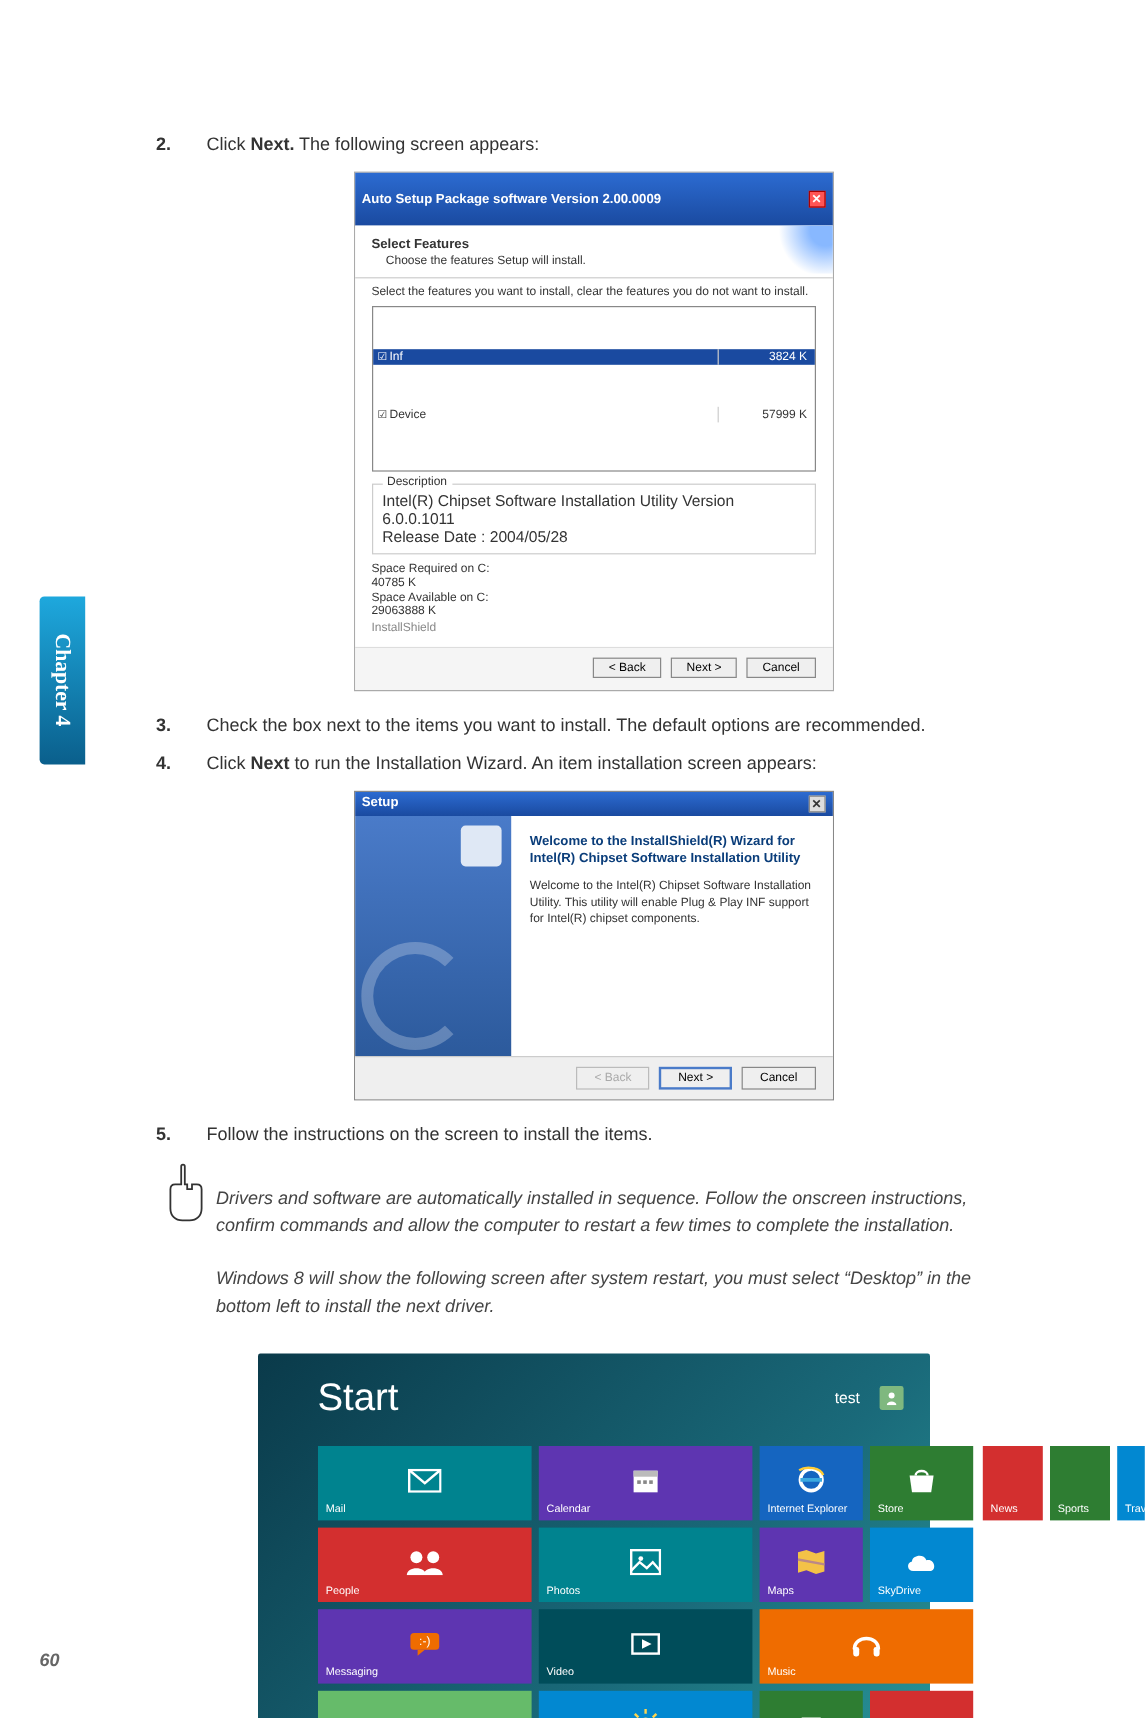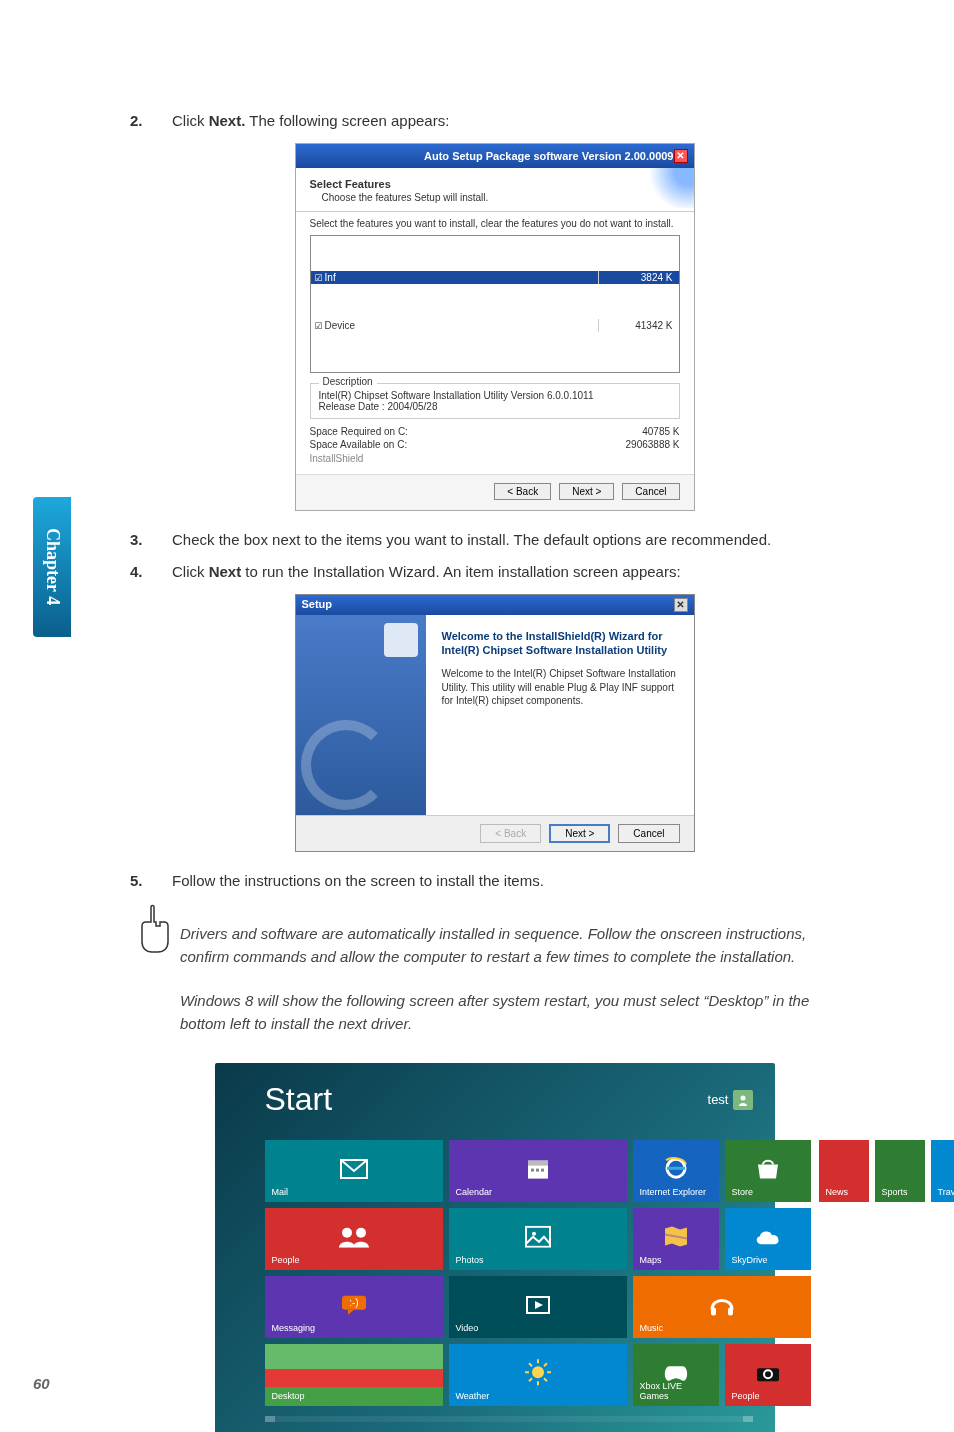--- a/index.html
+++ b/index.html
@@ -7,36 +7,36 @@
   .page { position:relative; width:954px; height:1432px; padding:110px 95px 50px 130px; }
   .side-tab { position:absolute; left:33px; top:497px; width:38px; height:140px; background:linear-gradient(to bottom,#1ea8dd,#0a5f8c); border-radius:4px 0 0 4px; display:flex; align-items:center; justify-content:center; }
   .side-tab span { writing-mode:vertical-rl; color:#fff; font-weight:bold; font-family:Georgia,serif; font-size:18px; }
   .step { display:flex; margin-bottom:10px; font-size:15px; color:#333; line-height:1.5; }
   .step .num { font-weight:bold; width:42px; flex-shrink:0; }
   .step .txt { flex:1; }
   .bold { font-weight:bold; }
   .screenshot { display:block; margin:10px auto 18px auto; }
   
   .dlg1 { width:400px; border:1px solid #aaa; background:#f5f5f5; font-size:10px; font-family:Tahoma,Arial,sans-serif; }
-  .dlg1 .tb { background:linear-gradient(#2c6bd1,#1a4aa0); color:#fff; padding:5px 6px; display:flex; justify-content:flex-end; align-items:center; font-weight:bold; font-size:11px; }
+  .dlg1 .tb { background:linear-gradient(#2c6bd1,#1a4aa0); color:#fff; padding:15px 6px; display:flex; justify-content:space-between; align-items:center; font-weight:bold; font-size:11px; }
   .dlg1 .tb .x { background:#f55; border:1px solid #a00; color:#fff; width:14px; height:14px; display:flex; align-items:center; justify-content:center; font-size:10px; }
   .dlg1 .body { padding:10px 14px; background:#fff; position:relative; }
   .dlg1 .hdr { font-weight:bold; font-size:11px; }
   .dlg1 .sub { font-size:10px; margin:2px 0 8px 12px; color:#333; }
   .dlg1 .corner { position:absolute; right:0; top:0; width:60px; height:40px; background:radial-gradient(circle at 90% 10%,#88b8ff 0 20%,transparent 60%); }
   .dlg1 .sep { border-top:1px solid #ccc; margin:6px -14px; }
   .dlg1 .instr { font-size:10px; margin:6px 0; }
   .dlg1 .list { width:100%; border:1px solid #888; background:#fff; }
   .dlg1 .list .row { display:flex;margin-top:35px; }
   .dlg1 .list .row.sel { background:#1a4aa0; color:#fff; }
   .dlg1 .list .row span:first-child { flex:1; padding:1px 4px; border-right:1px solid #ccc; }
   .dlg1 .list .row span:last-child { width:80px; text-align:right; padding:1px 6px; }
-  .dlg1 .desc { border:1px solid #ccc; padding:6px 8px; margin:10px 0 6px 0; font-size:10px; position:relative; }
+  .dlg1 .desc { border:1px solid #ccc; padding:6px 8px; margin:10px 0 6px 0; font-size:13px; position:relative; }
   .dlg1 .desc::before { content:attr(data-legend); position:absolute; top:-8px; left:8px; background:#fff; padding:0 4px; font-size:10px; color:#333; }
-  .dlg1 .kv { display:flex; justify-content:space-between; font-size:10px; padding:1px 0; }
+  .dlg1 .kv { display:flex; justify-content:space-between; font-size:10px; padding:1px 0;flex-direction:column; }
   .dlg1 .btns { display:flex; justify-content:flex-end; gap:8px; padding:8px 14px 10px; background:#f5f5f5; border-top:1px solid #ddd; }
   .dlg1 .btns button { font-size:10px; padding:2px 12px; background:#efefef; border:1px solid #888; }
   
   .dlg2 { width:400px; border:1px solid #888; font-size:10px; font-family:Tahoma,Arial,sans-serif; }
   .dlg2 .tb { background:linear-gradient(#2c6bd1,#1a4aa0); color:#fff; padding:3px 6px; display:flex; justify-content:space-between; font-weight:bold; font-size:11px; }
   .dlg2 .tb .x { background:#ddd; border:1px solid #888; width:14px; height:14px; display:flex; align-items:center; justify-content:center; font-size:10px; color:#333; }
   .dlg2 .main { display:flex; height:200px; }
   .dlg2 .left { width:130px; background:linear-gradient(#4a7bc9,#2c5a9c); position:relative; }
   .dlg2 .left .ico { position:absolute; top:8px; right:8px; width:34px; height:34px; background:#dfe8f5; border-radius:4px; }
   .dlg2 .left .swirl { position:absolute; bottom:5px; left:5px; width:90px; height:90px; border-radius:50%; border:10px solid rgba(255,255,255,.25); border-right-color:transparent; }
@@ -49,21 +49,21 @@
   .dlg2 .btns button.primary { border:2px solid #4a7bc9; }
   
   .note { display:flex; margin:8px 0 14px 0; }
   .note-icon { width:50px; flex-shrink:0; padding-top:2px; }
   .note-txt { flex:1; font-style:italic; color:#444; font-size:15px; line-height:1.55; }
   .note-txt p { margin-bottom:14px;margin-top:20px; }
   
   .w8 { width:560px; background:linear-gradient(135deg,#0a3a4a 0%,#1a6a7a 60%,#2a9a9a 100%); padding:18px 22px 14px 50px; position:relative; border-radius:2px; }
   .w8 .hdr { display:flex; justify-content:space-between; align-items:center; margin-bottom:22px; }
   .w8 .start { color:#fff; font-size:32px; font-weight:300; font-family:"Segoe UI Light","Segoe UI",sans-serif; }
-  .w8 .user { color:#fff; font-size:13px; display:flex; align-items:center; gap:4px; }
+  .w8 .user { color:#fff; font-size:13px; display:flex; align-items:center; gap:16px; }
   .w8 .user .av { width:20px; height:20px; background:#7fb87f; border-radius:2px; display:flex; align-items:center; justify-content:center; }
   .w8 .grid { display:flex; gap:8px; }
   .w8 .colA { display:flex; flex-direction:column; gap:6px; }
   .w8 .colB { display:flex; flex-direction:row; gap:6px; }
   .tile { position:relative; color:#fff; font-size:9px; padding:5px 7px; display:flex; flex-direction:column; justify-content:flex-end; }
   .tile .icn { position:absolute; top:50%; left:50%; transform:translate(-50%,-60%); }
   .wide { width:178px; height:62px; }
   .sq { width:86px; height:62px; }
   .nar { width:50px; height:62px; }
   .rowT { display:flex; gap:6px; }
@@ -111,21 +111,21 @@
       <div class="sub">Choose the features Setup will install.</div>
       <div class="sep"></div>
       <div class="instr">Select the features you want to install, clear the features you do not want to install.</div>
       <div class="list">
         <div class="row sel">
           <span class="chk">Inf</span>
           <span>3824 K</span>
         </div>
         <div class="row">
           <span class="chk">Device</span>
-          <span>41342 K</span>
+          <span>57999 K</span>
         </div>
         <div style="height:40px"></div>
       </div>
       <div class="desc" data-legend="Description">
         <div>Intel(R) Chipset Software Installation Utility Version 6.0.0.1011</div>
         <div>Release Date : 2004/05/28</div>
       </div>
       <div class="kv">
         <span>Space Required on  C:</span>
           <span>40785 K</span>

